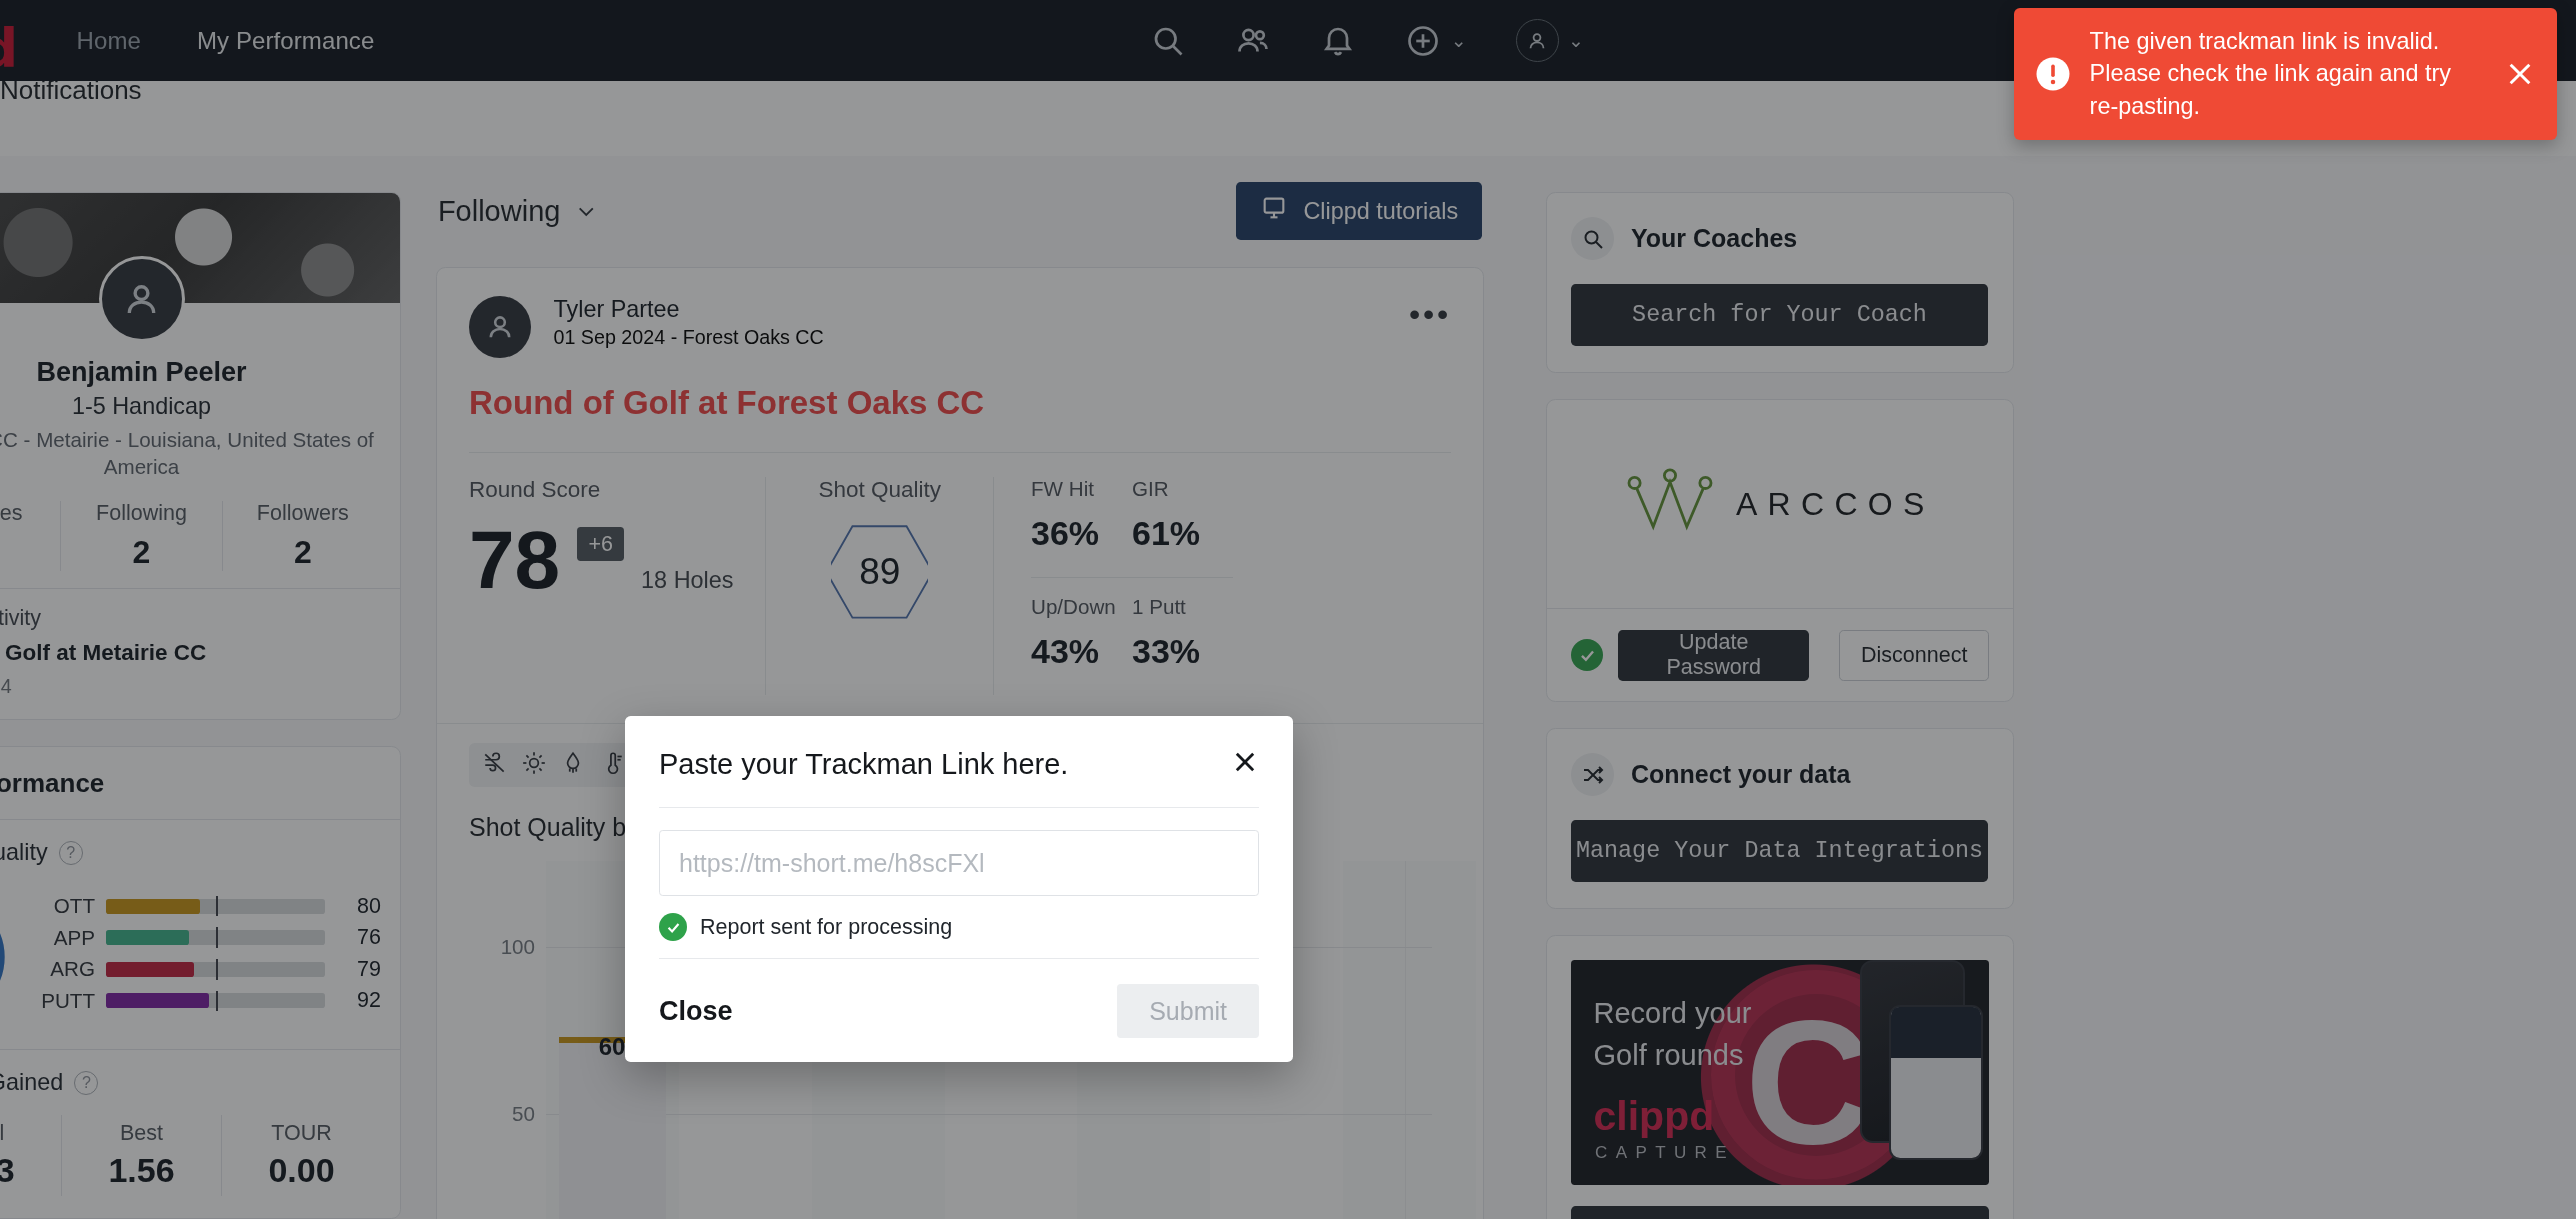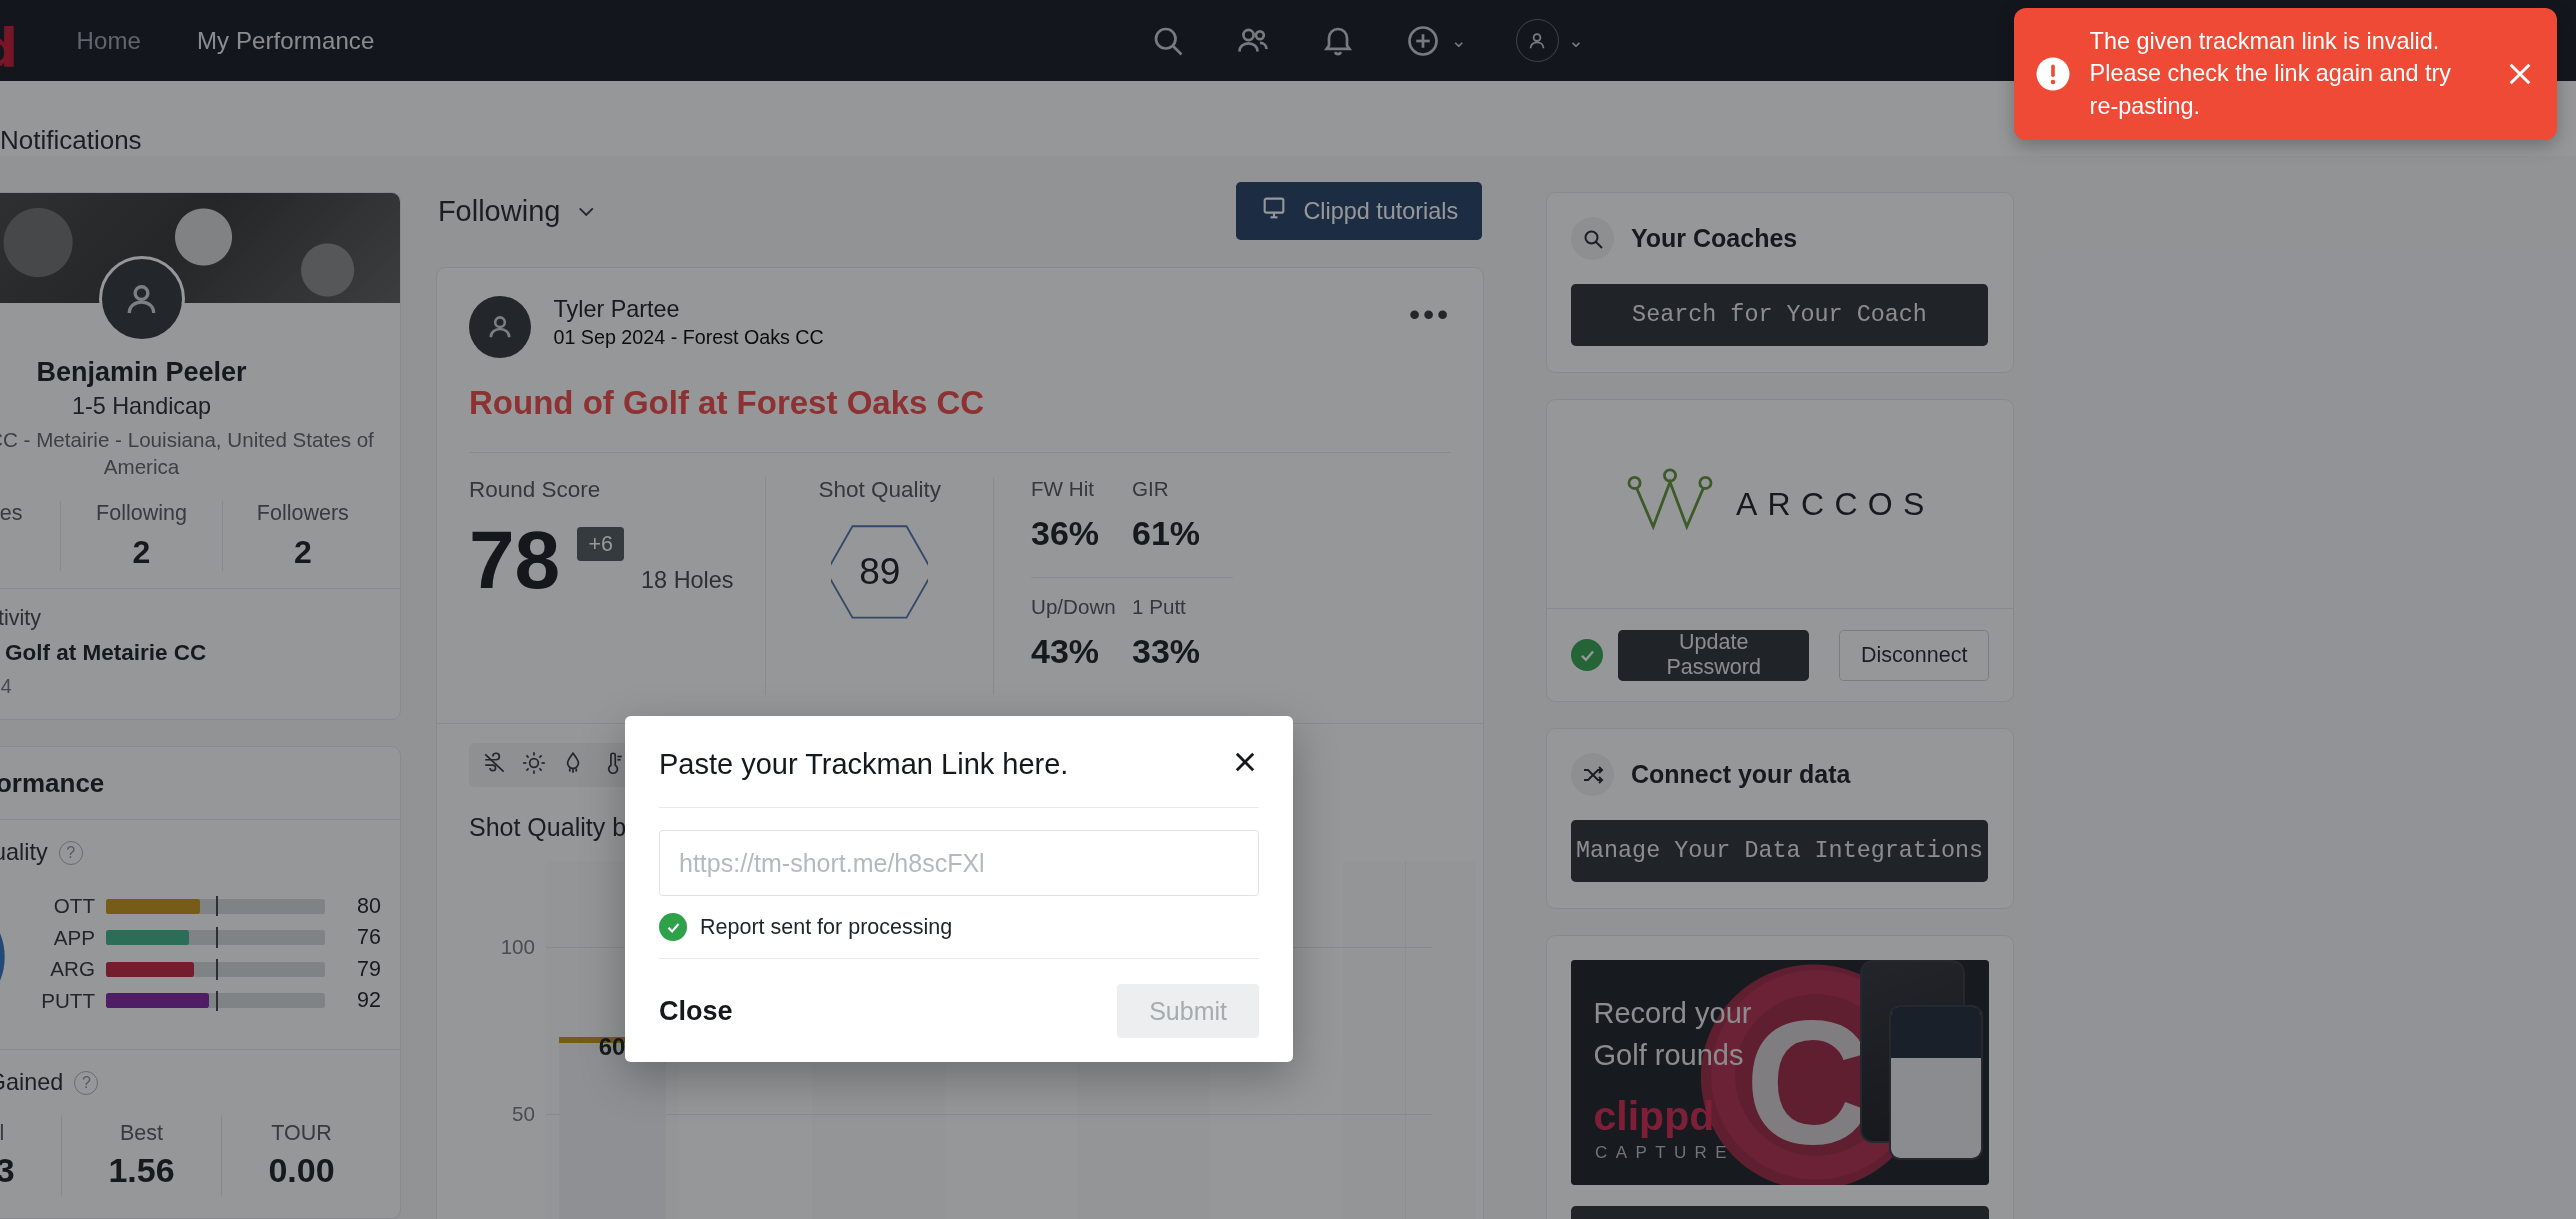--- a/index.html
+++ b/index.html
@@ -44,21 +44,21 @@
   .avatar-circle {
     width: 43px; height: 43px; border-radius: 50%;
     border: 1.9px solid #5d666f; display: flex; align-items: center; justify-content: center;
     color: #c6ccd3;
   }
   .avatar-circle svg { width: 24px; height: 24px; }
 
   
   .notif-bar {
     position: absolute; left: 0; top: 75px; width: 2576px; height: 81px;
-    background: #ffffff; display: flex; align-items: flex-end;
+    background: #ffffff; display: flex; align-items: flex-start;
   }
   .notif-title { font-size: 26px; color: #1b2026; padding-left: 0; margin-left: 0; }
 
   
   .content {
     position: absolute; left: 0; top: 155px; width: 2576px; height: 1064px;
   }
 
   
   .left-col {
@@ -306,21 +306,21 @@
   }
   .modal-submit {
     margin-left: auto; background: #eceef0; color: #a6abb2; border: none;
     border-radius: 3.7px; height: 54px; padding: 0 32px; font-size: 25px; cursor: not-allowed;
     font-family: "Liberation Sans", sans-serif;
   }
 
   
   .toast {
     position: absolute; right: 19px; top: 7.5px; width: 543px; min-height: 97px;
-    background: #ef4a35; color: #ffffff; border-radius: 12px; z-index: 60;
+    background: #ef4a35; color: #ffffff; border-radius: 6px; z-index: 60;
     display: flex; align-items: center; padding: 17px 20.6px; gap: 19px;
     box-shadow: 0 5.6px 17px rgba(0,0,0,.25);
   }
   .toast-icon { width: 36px; height: 36px; flex: none; color: #ffffff; }
   .toast-icon svg { width: 36px; height: 36px; }
   .toast-msg { font-size: 23.4px; line-height: 1.4; flex: 1; }
   .toast-x { width: 32px; height: 32px; flex: none; cursor: pointer; color: #ffffff; }
   .toast-x svg { width: 32px; height: 32px; }
 </style>
 </head>

